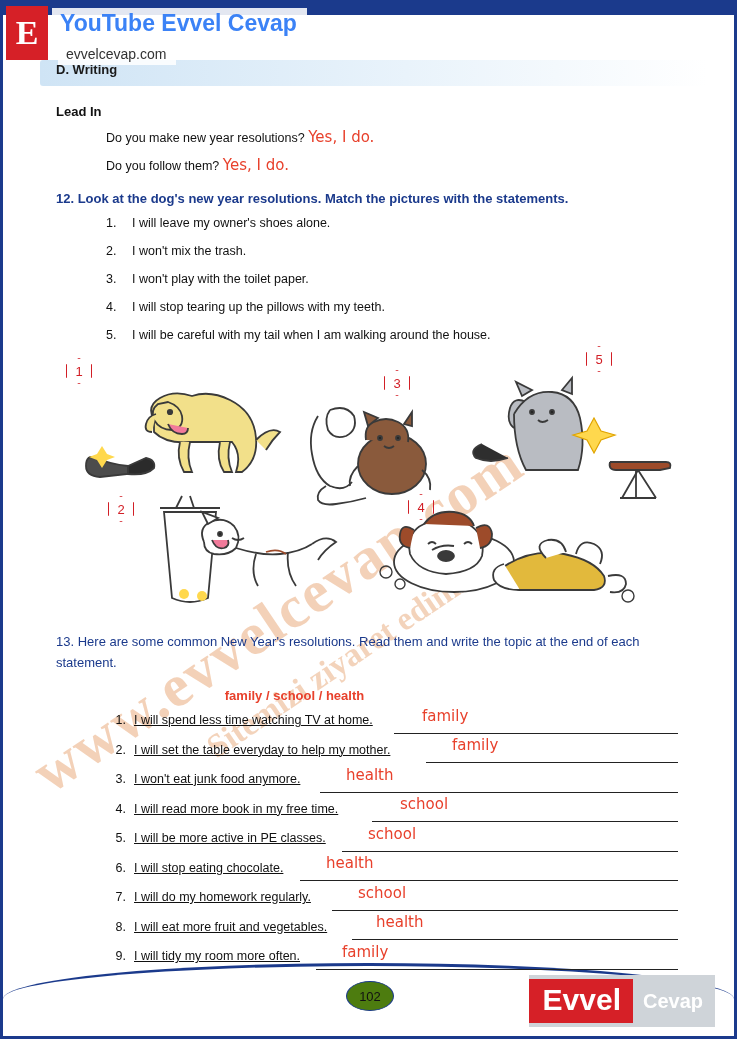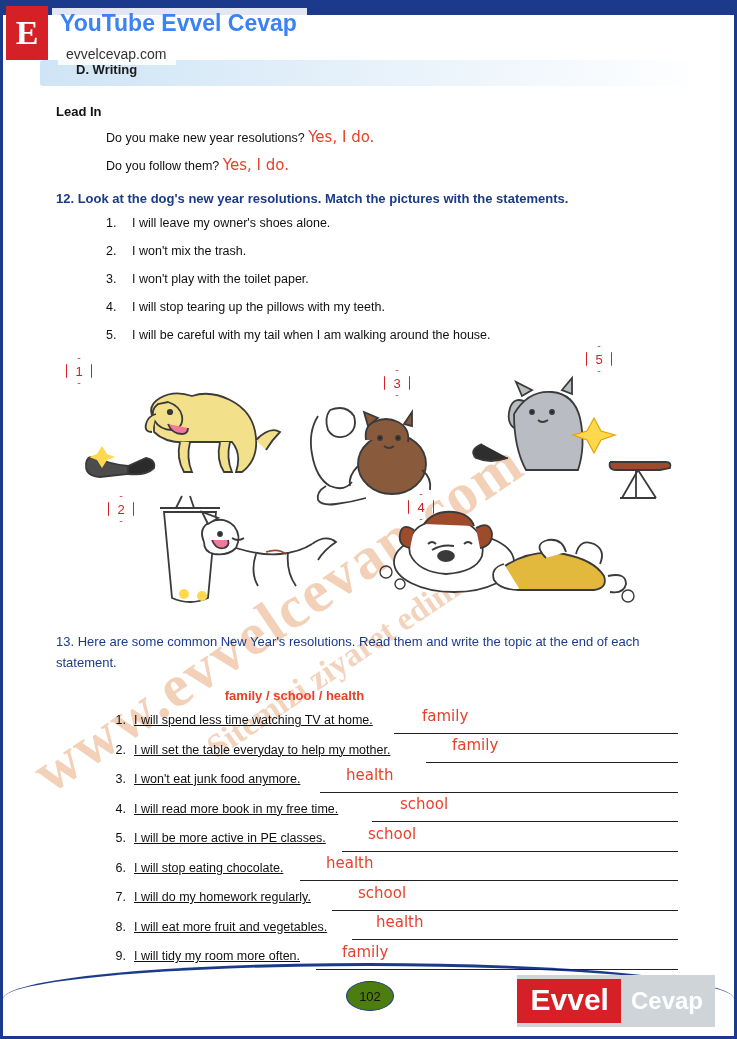--- a/index.html
+++ b/index.html
@@ -47,21 +47,20 @@
     background: linear-gradient(to right, #cfe4f5 0%, #e9f3fb 55%, #ffffff 100%);
     border-radius: 3px;
   }
   .section-title {
     position: absolute;
     top: 62px;
     left: 56px;
     font-size: 13px;
     font-weight: bold;
     color: #1a1a1a;
-    margin-left: 20px;
   }
 
   
   .logo-e {
     position: absolute;
     top: 6px;
     left: 6px;
     width: 42px;
     height: 54px;
     background: #d62027;
@@ -312,21 +311,21 @@
   .footer-logo .evvel {
     background: #d62027;
     color: #ffffff;
     font-size: 30px;
     font-weight: bold;
     padding: 4px 12px 6px 14px;
     font-family: "Liberation Sans", sans-serif;
   }
   .footer-logo .cevap {
     color: #ffffff;
-    font-size: 24px;
+    font-size: 20px;
     font-weight: bold;
     padding-left: 10px;
   }
 
   
   .art { position: absolute; }
 </style>
 </head>
 <body>
 

